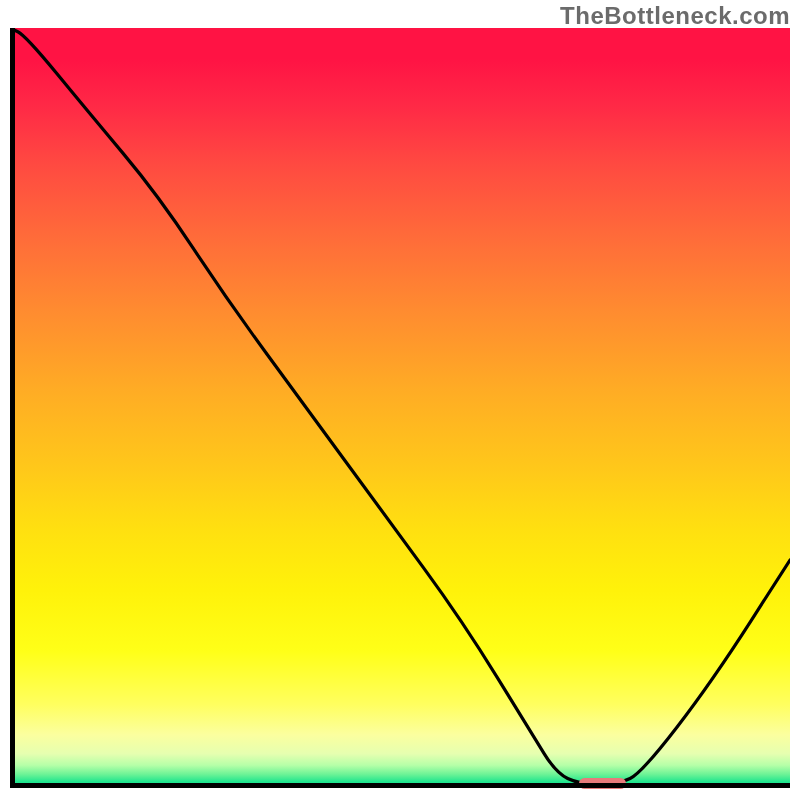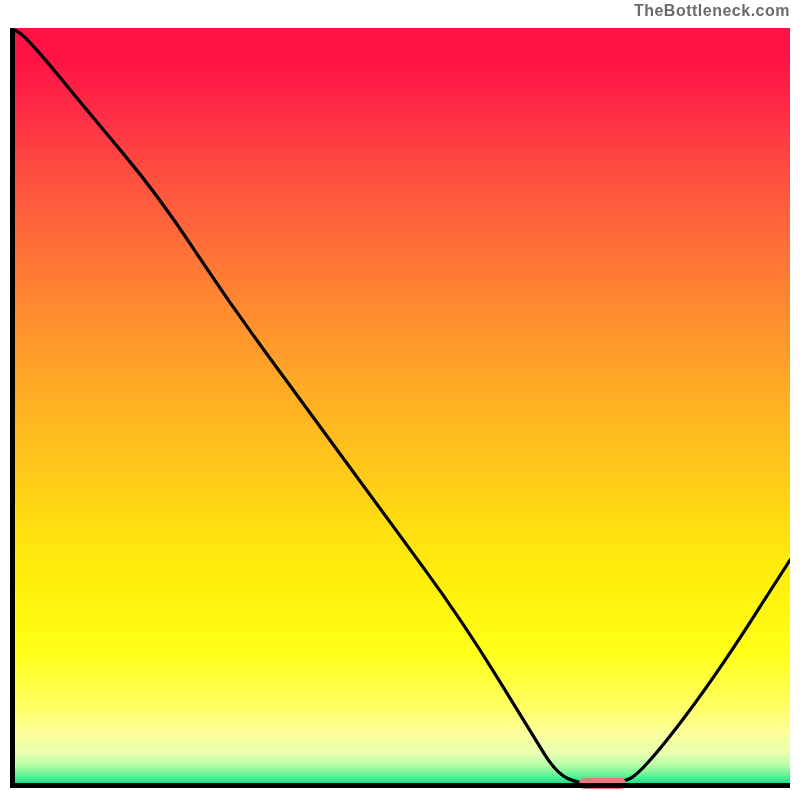--- a/index.html
+++ b/index.html
@@ -13,21 +13,21 @@
   .stage {
     position: relative;
     width: 800px;
     height: 800px;
   }
   .watermark {
     position: absolute;
     top: 2px;
     right: 10px;
     font-family: Arial, Helvetica, sans-serif;
-    font-size: 16px;
+    font-size: 24px;
     font-weight: 600;
     color: #6b6b6b;
     letter-spacing: 0.5px;
   }
   .plot-area {
     position: absolute;
     left: 10px;
     top: 28px;
     width: 780px;
     height: 760px;

